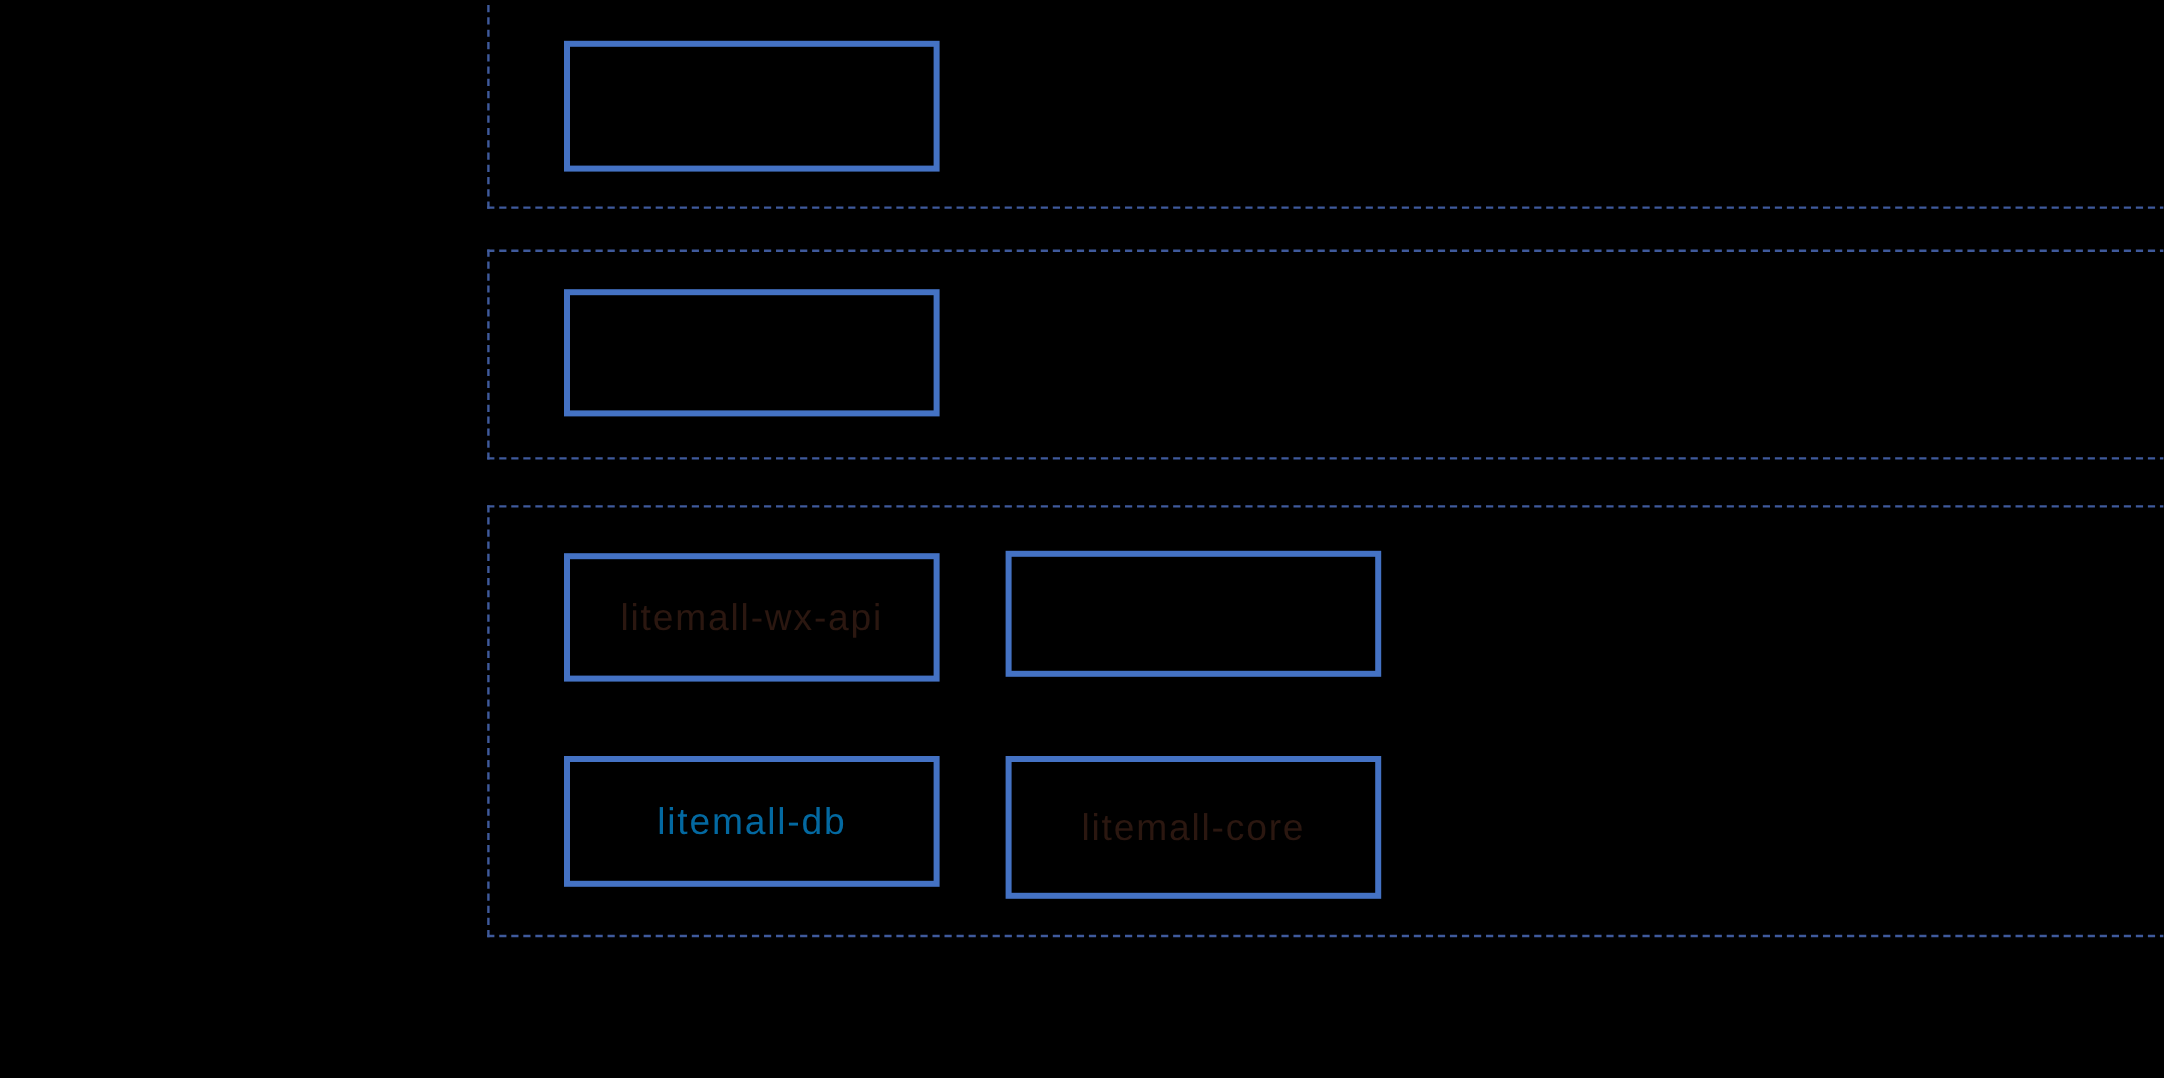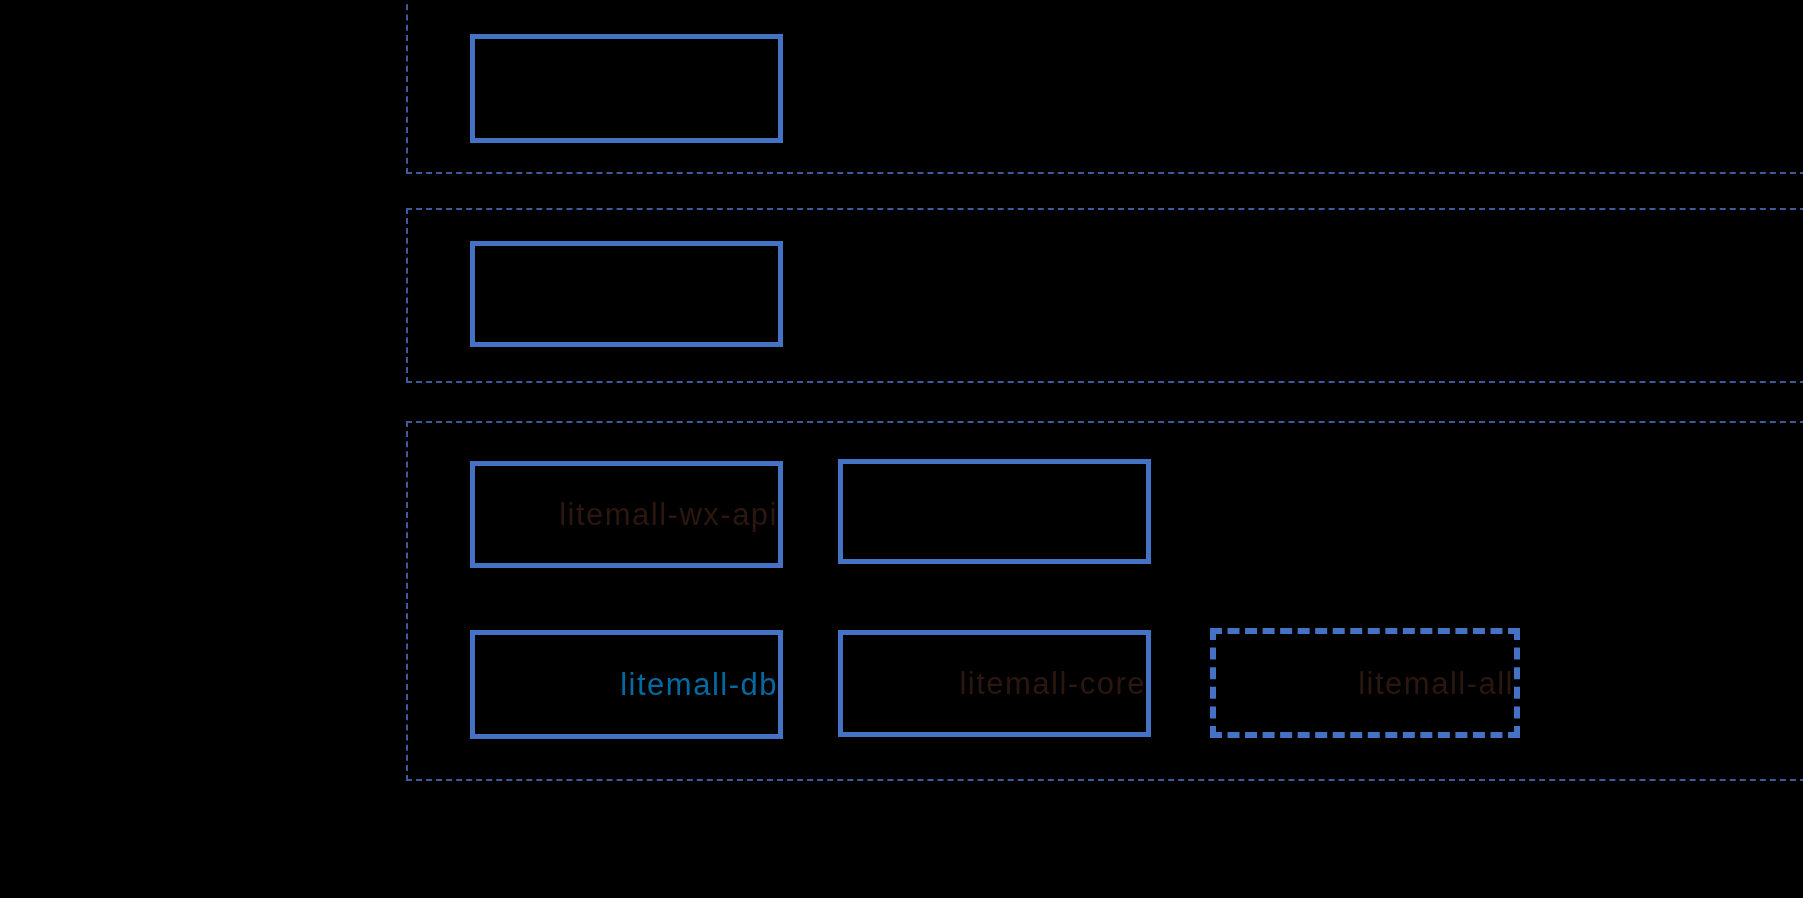--- a/index.html
+++ b/index.html
@@ -26,21 +26,21 @@
     background: transparent;
   }
   
   .module {
     position: absolute;
     box-sizing: border-box;
     border: 5px solid #4472c4;
     background: #000000;
     display: flex;
     align-items: center;
-    justify-content: flex-end;
+    justify-content: center;
   }
   .module.dashed {
     border-style: dashed;
     border-width: 6px;
   }
   .module-label {
     font-family: "Liberation Sans", sans-serif;
     font-size: 31px;
     font-weight: 400;
     letter-spacing: 1.5px;
@@ -61,20 +61,17 @@
       <div class="module" style="left: 62px; top: 31px; width: 313px; height: 106px; border-color: rgb(68, 114, 196);"></div>
     </div>
     <div class="layer" style="left: 406px; top: 421px; width: 1420px; height: 360px; border-color: rgb(63, 90, 156);">
       <div class="module" style="left: 62px; top: 38px; width: 313px; height: 107px; border-color: rgb(68, 114, 196);">
         <span class="module-label" style="color: rgb(43, 23, 16);">litemall-wx-api</span>
       </div>
       <div class="module" style="left: 430px; top: 36px; width: 313px; height: 105px; border-color: rgb(68, 114, 196);"></div>
       <div class="module" style="left: 62px; top: 207px; width: 313px; height: 109px; border-color: rgb(68, 114, 196);">
         <span class="module-label" style="color: #0369a1;">litemall-db</span>
       </div>
-      <div class="module" style="left: 430px; top: 207px; width: 313px; height: 107px; border-color: rgb(68, 114, 196);">
+      <div class="module" style="left: 430px; top: 207px; width: 313px; height: 119px; border-color: rgb(68, 114, 196);">
         <span class="module-label" style="color: rgb(43, 23, 16);">litemall-core</span>
-      </div>
-      <div class="module dashed" style="left: 802px; top: 205px; width: 310px; height: 110px; border-color: rgb(68, 114, 196);">
-        <span class="module-label" style="color: rgb(43, 23, 16);">litemall-all</span>
       </div>
     </div>
   </div>
 
 </body></html>

